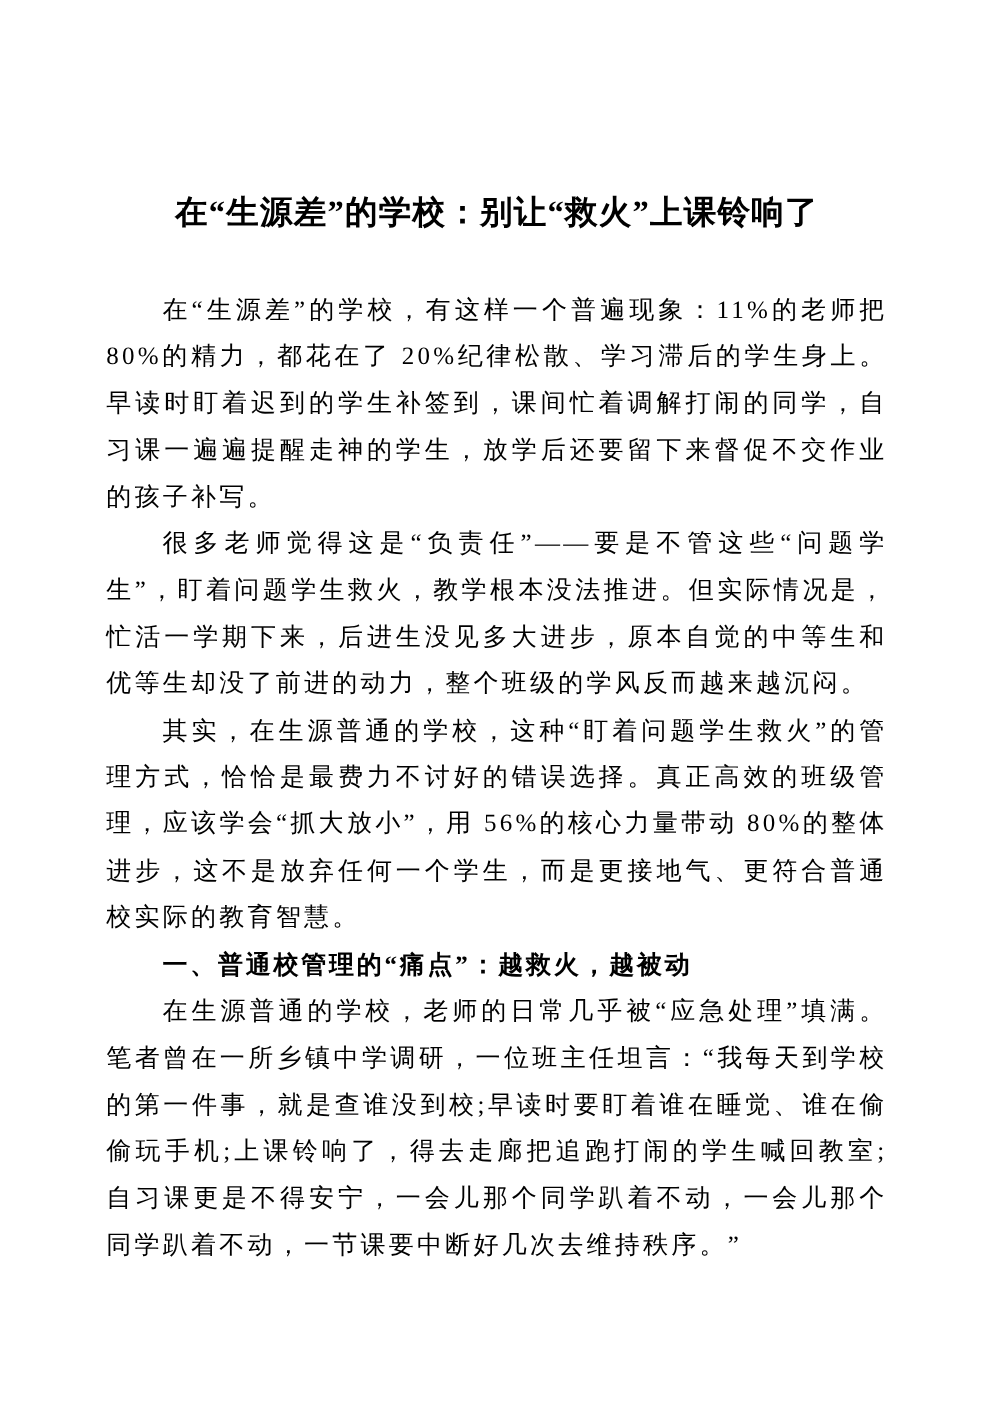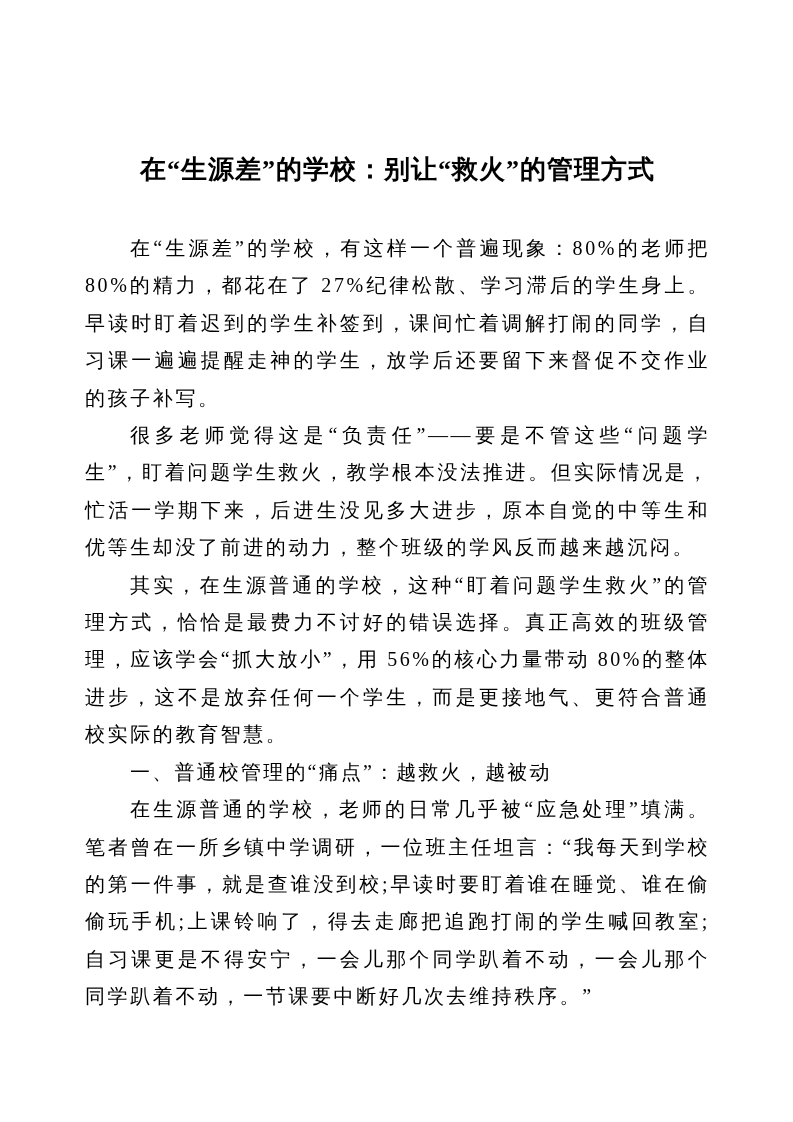--- a/index.html
+++ b/index.html
@@ -35,32 +35,32 @@
     line-height: 37.4px;
     letter-spacing: 2.6px;
     text-indent: 45px;
     text-align: justify;
     text-justify: inter-ideograph;
   }
   .para.first {
     margin-top: 41px;
   }
   .para.heading {
-    font-weight: 400;
+    font-weight: 700;
     letter-spacing: 2.2px;
   }
 </style>
 </head>
 <body>
 
 <div class="page">
   <div class="content">
-    <h1 class="doc-title">在“生源差”的学校：别让“救火”的管理方式</h1>
+    <h1 class="doc-title">在“生源差”的学校：别让“救火”上课铃响了</h1>
 
-    <p class="para first">在“生源差”的学校，有这样一个普遍现象：80%的老师把 80%的精力，都花在了 27%纪律松散、学习滞后的学生身上。早读时盯着迟到的学生补签到，课间忙着调解打闹的同学，自习课一遍遍提醒走神的学生，放学后还要留下来督促不交作业的孩子补写。</p>
+    <p class="para first">在“生源差”的学校，有这样一个普遍现象：11%的老师把 80%的精力，都花在了 20%纪律松散、学习滞后的学生身上。早读时盯着迟到的学生补签到，课间忙着调解打闹的同学，自习课一遍遍提醒走神的学生，放学后还要留下来督促不交作业的孩子补写。</p>
 
     <p class="para">很多老师觉得这是“负责任”——要是不管这些“问题学生”，盯着问题学生救火，教学根本没法推进。但实际情况是，忙活一学期下来，后进生没见多大进步，原本自觉的中等生和优等生却没了前进的动力，整个班级的学风反而越来越沉闷。</p>
 
     <p class="para">其实，在生源普通的学校，这种“盯着问题学生救火”的管理方式，恰恰是最费力不讨好的错误选择。真正高效的班级管理，应该学会“抓大放小”，用 56%的核心力量带动 80%的整体进步，这不是放弃任何一个学生，而是更接地气、更符合普通校实际的教育智慧。</p>
 
     <p class="para heading">一、普通校管理的“痛点”：越救火，越被动</p>
 
     <p class="para">在生源普通的学校，老师的日常几乎被“应急处理”填满。笔者曾在一所乡镇中学调研，一位班主任坦言：“我每天到学校的第一件事，就是查谁没到校;早读时要盯着谁在睡觉、谁在偷偷玩手机;上课铃响了，得去走廊把追跑打闹的学生喊回教室;自习课更是不得安宁，一会儿那个同学趴着不动，一会儿那个同学趴着不动，一节课要中断好几次去维持秩序。”</p>
   </div>
 </div>

